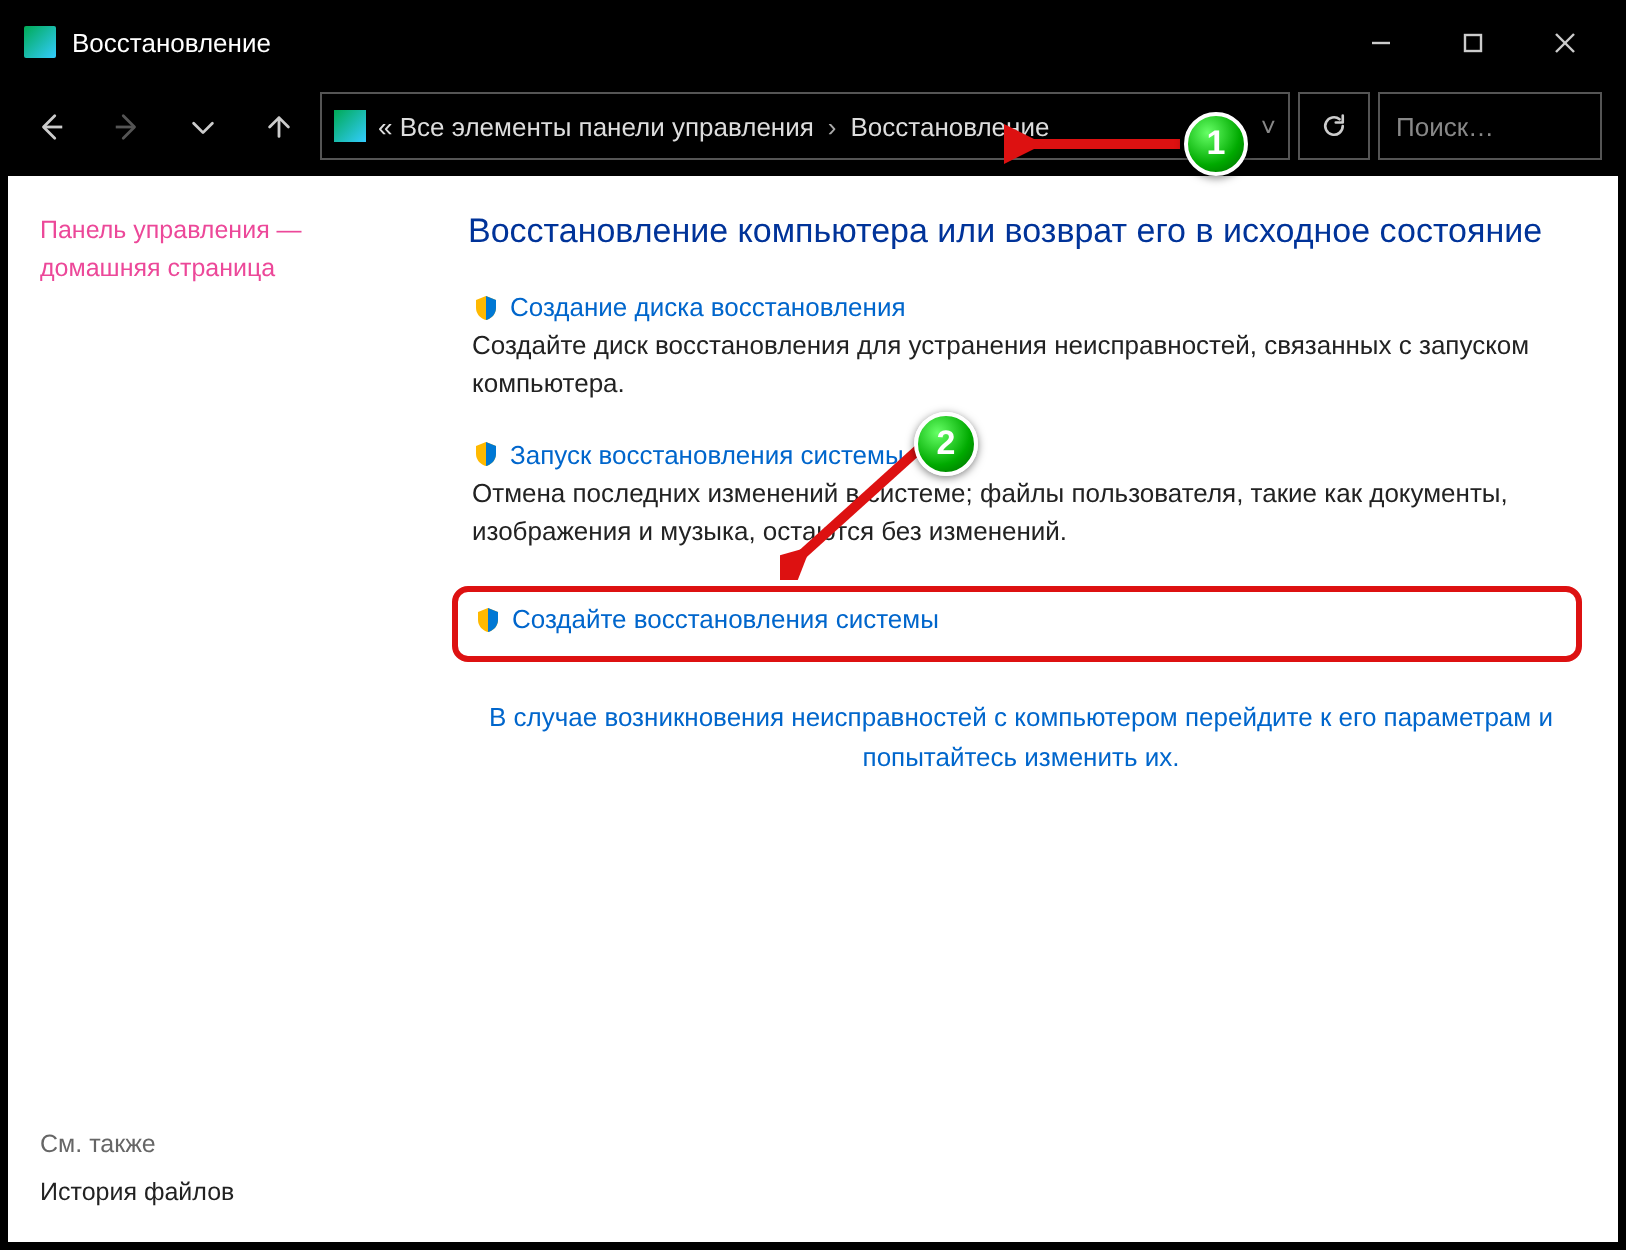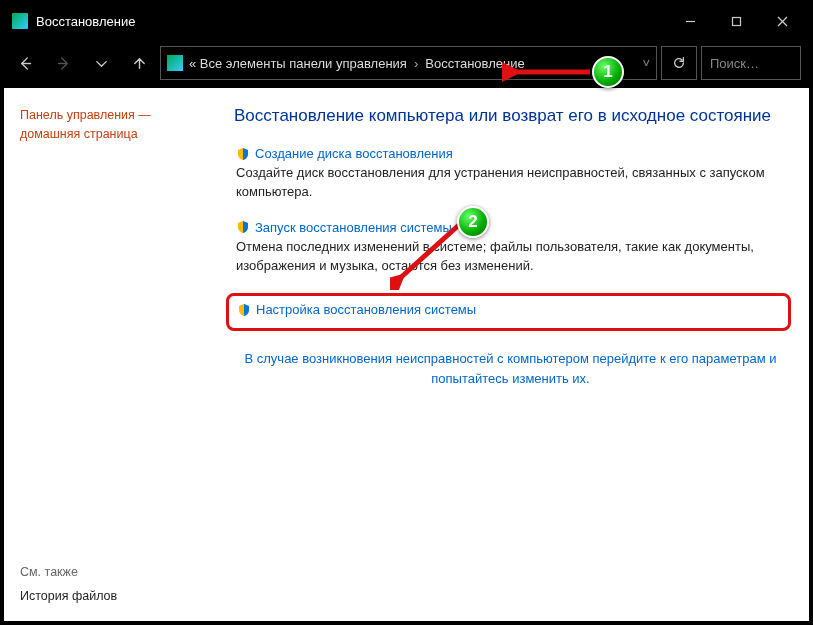--- a/index.html
+++ b/index.html
@@ -69,36 +69,36 @@
   .addressbar .crumb-sep { margin: 0 7px; color: #aaa; }
   .addressbar .chev { margin-left: auto; color:#888; }
   .refresh-btn, .search-box {
     height: 34px;
     border: 1px solid #555;
     display: flex; align-items: center; justify-content: center;
     color: #ccc;
   }
   .refresh-btn { width: 36px; }
   .refresh-btn svg { width: 14px; height: 14px; stroke: #ccc; fill: none; stroke-width: 1.5; }
-  .search-box { width: 100px; justify-content: flex-start; padding: 0 8px; font-size: 13px; color: #888; }
+  .search-box { width: 112px; justify-content: flex-start; padding: 0 8px; font-size: 13px; color: #888; }
 
   
   .content {
     display: flex;
     height: calc(625px - 34px - 50px - 8px);
     background: #fff;
   }
   .sidebar {
     width: 220px;
     padding: 18px 16px;
     font-size: 12.5px;
     display: flex;
     flex-direction: column;
   }
-  .sidebar a.home { color: #c2410c; text-decoration: none; line-height: 1.5; }
+  .sidebar a.home { color: #ec4899; text-decoration: none; line-height: 1.5; }
   .sidebar .spacer { flex: 1; }
   .sidebar .see-also { color: #666; margin-bottom: 10px; }
   .sidebar .see-also-link { color: #222; }
 
   .main {
     flex: 1;
     padding: 18px 22px 23px 10px;
     overflow: auto;
     position: relative;
   }
@@ -253,21 +253,21 @@
     </div>
 
     <div class="option highlighted">
       <div class="opt-head">
         <span class="shield">
           <svg viewBox="0 0 14 14">
               <path d="M7 1 L12 3 V7 C12 10 9.5 12.5 7 13 C4.5 12.5 2 10 2 7 V3 Z" fill="#ffb900"></path>
               <path d="M7 1 L12 3 V7 C12 10 9.5 12.5 7 13 V1 Z" fill="#0078d4"></path>
             </svg>
         </span>
-        <a href="#" class="opt-link">Настройка восстановления системы</a>
+        <a href="#" class="opt-link">Создайте восстановления системы</a>
       </div>
     </div>
 
     <div class="troubleshoot">В случае возникновения неисправностей с компьютером перейдите к его параметрам и попытайтесь изменить их.</div>
   </div>
 </div>
 
 <div class="badge" style="top:52px; left:588px;">1</div>
 <svg class="arrow" style="top:56px; left:498px;" width="90" height="24">
   <defs>

